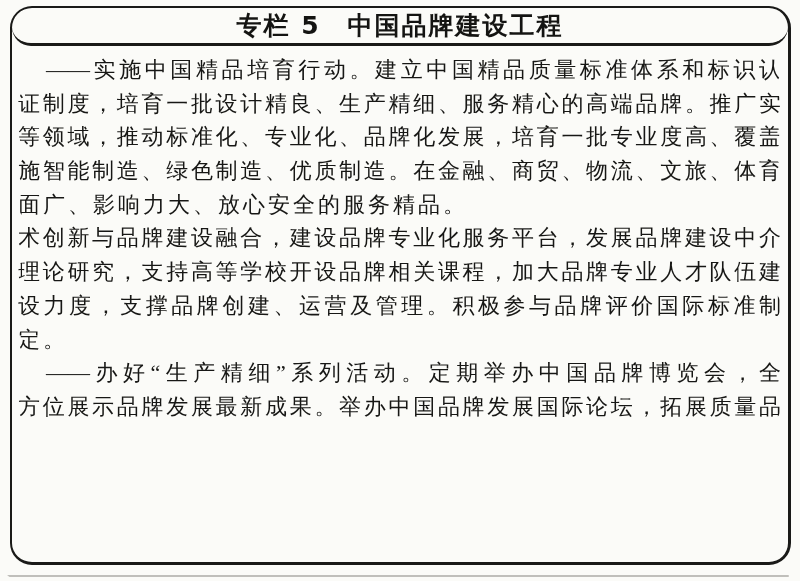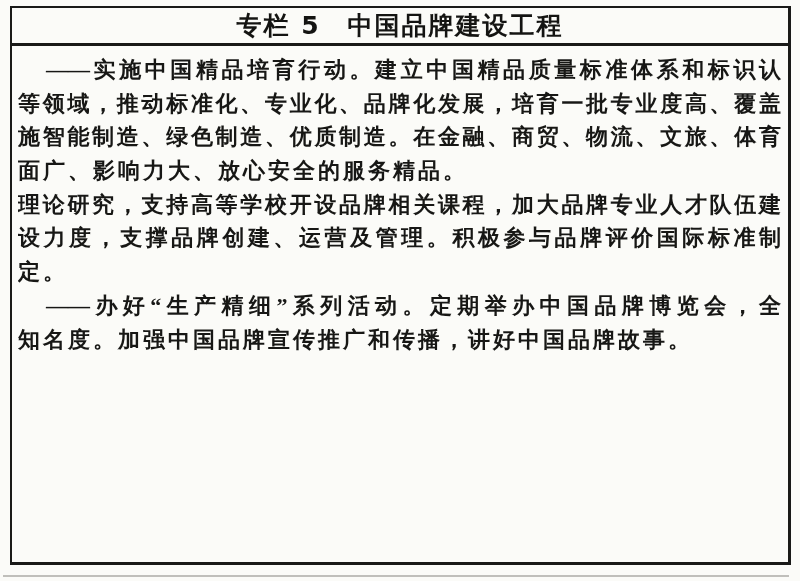--- a/index.html
+++ b/index.html
@@ -1,15 +1,15 @@
 <!DOCTYPE html>
 <html><head>
 <meta charset="utf-8">
 <style>
-  * { margin:0; padding:0; box-sizing:border-box; }
+  * { margin:0; padding:0; box-sizing:border-box;border-radius:22px; }
   html,body { width:800px; height:581px; }
   body {
     position:relative;
     background:#fbfbf8;
     font-family:"Liberation Serif", serif;
     overflow:hidden;
   }
   .callout-box {
     position:absolute;
     left:10px; top:6px;
@@ -28,21 +28,20 @@
   .title-text {
     font-family:"DejaVu Sans", sans-serif;
     font-weight:bold;
     font-size:25px;
     color:#141412;
     letter-spacing:2px;
     white-space:pre;
   }
   .body-area {
     padding:7px 7px 0 6px;
-    font-weight:bold;
   }
   .text-line {
     font-size:22px;
     color:#171715;
     line-height:33.7px;
     height:33.7px;
     overflow:hidden;
     text-align:justify;
     text-align-last:justify;
     text-justify:inter-character;
@@ -62,24 +61,26 @@
 </style>
 </head>
 <body>
 
 <div class="callout-box">
   <div class="title-bar">
     <span class="title-text">专栏 5　中国品牌建设工程</span>
   </div>
   <div class="body-area" id="body-area">
       <div class="text-line indent">——实施中国精品培育行动。建立中国精品质量标准体系和标识认</div>
+      <div class="text-line">证制度，培育一批设计精良、生产精细、服务精心的高端品牌。推广实</div>
       <div class="text-line">等领域，推动标准化、专业化、品牌化发展，培育一批专业度高、覆盖</div>
       <div class="text-line">施智能制造、绿色制造、优质制造。在金融、商贸、物流、文旅、体育</div>
       <div class="text-line plain">面广、影响力大、放心安全的服务精品。</div>
+      <div class="text-line">术创新与品牌建设融合，建设品牌专业化服务平台，发展品牌建设中介</div>
       <div class="text-line">理论研究，支持高等学校开设品牌相关课程，加大品牌专业人才队伍建</div>
       <div class="text-line">设力度，支撑品牌创建、运营及管理。积极参与品牌评价国际标准制</div>
       <div class="text-line plain">定。</div>
       <div class="text-line indent">——办好“生产精细”系列活动。定期举办中国品牌博览会，全</div>
-      <div class="text-line plain">知名度。加强中国品牌宣传推广和传播，讲好中国品牌故事。</div>
+      <div class="text-line">方位展示品牌发展最新成果。举办中国品牌发展国际论坛，拓展质量品</div>
     </div>
 </div>
 
 <div class="scan-artifact-line"></div>
 
 </body></html>

